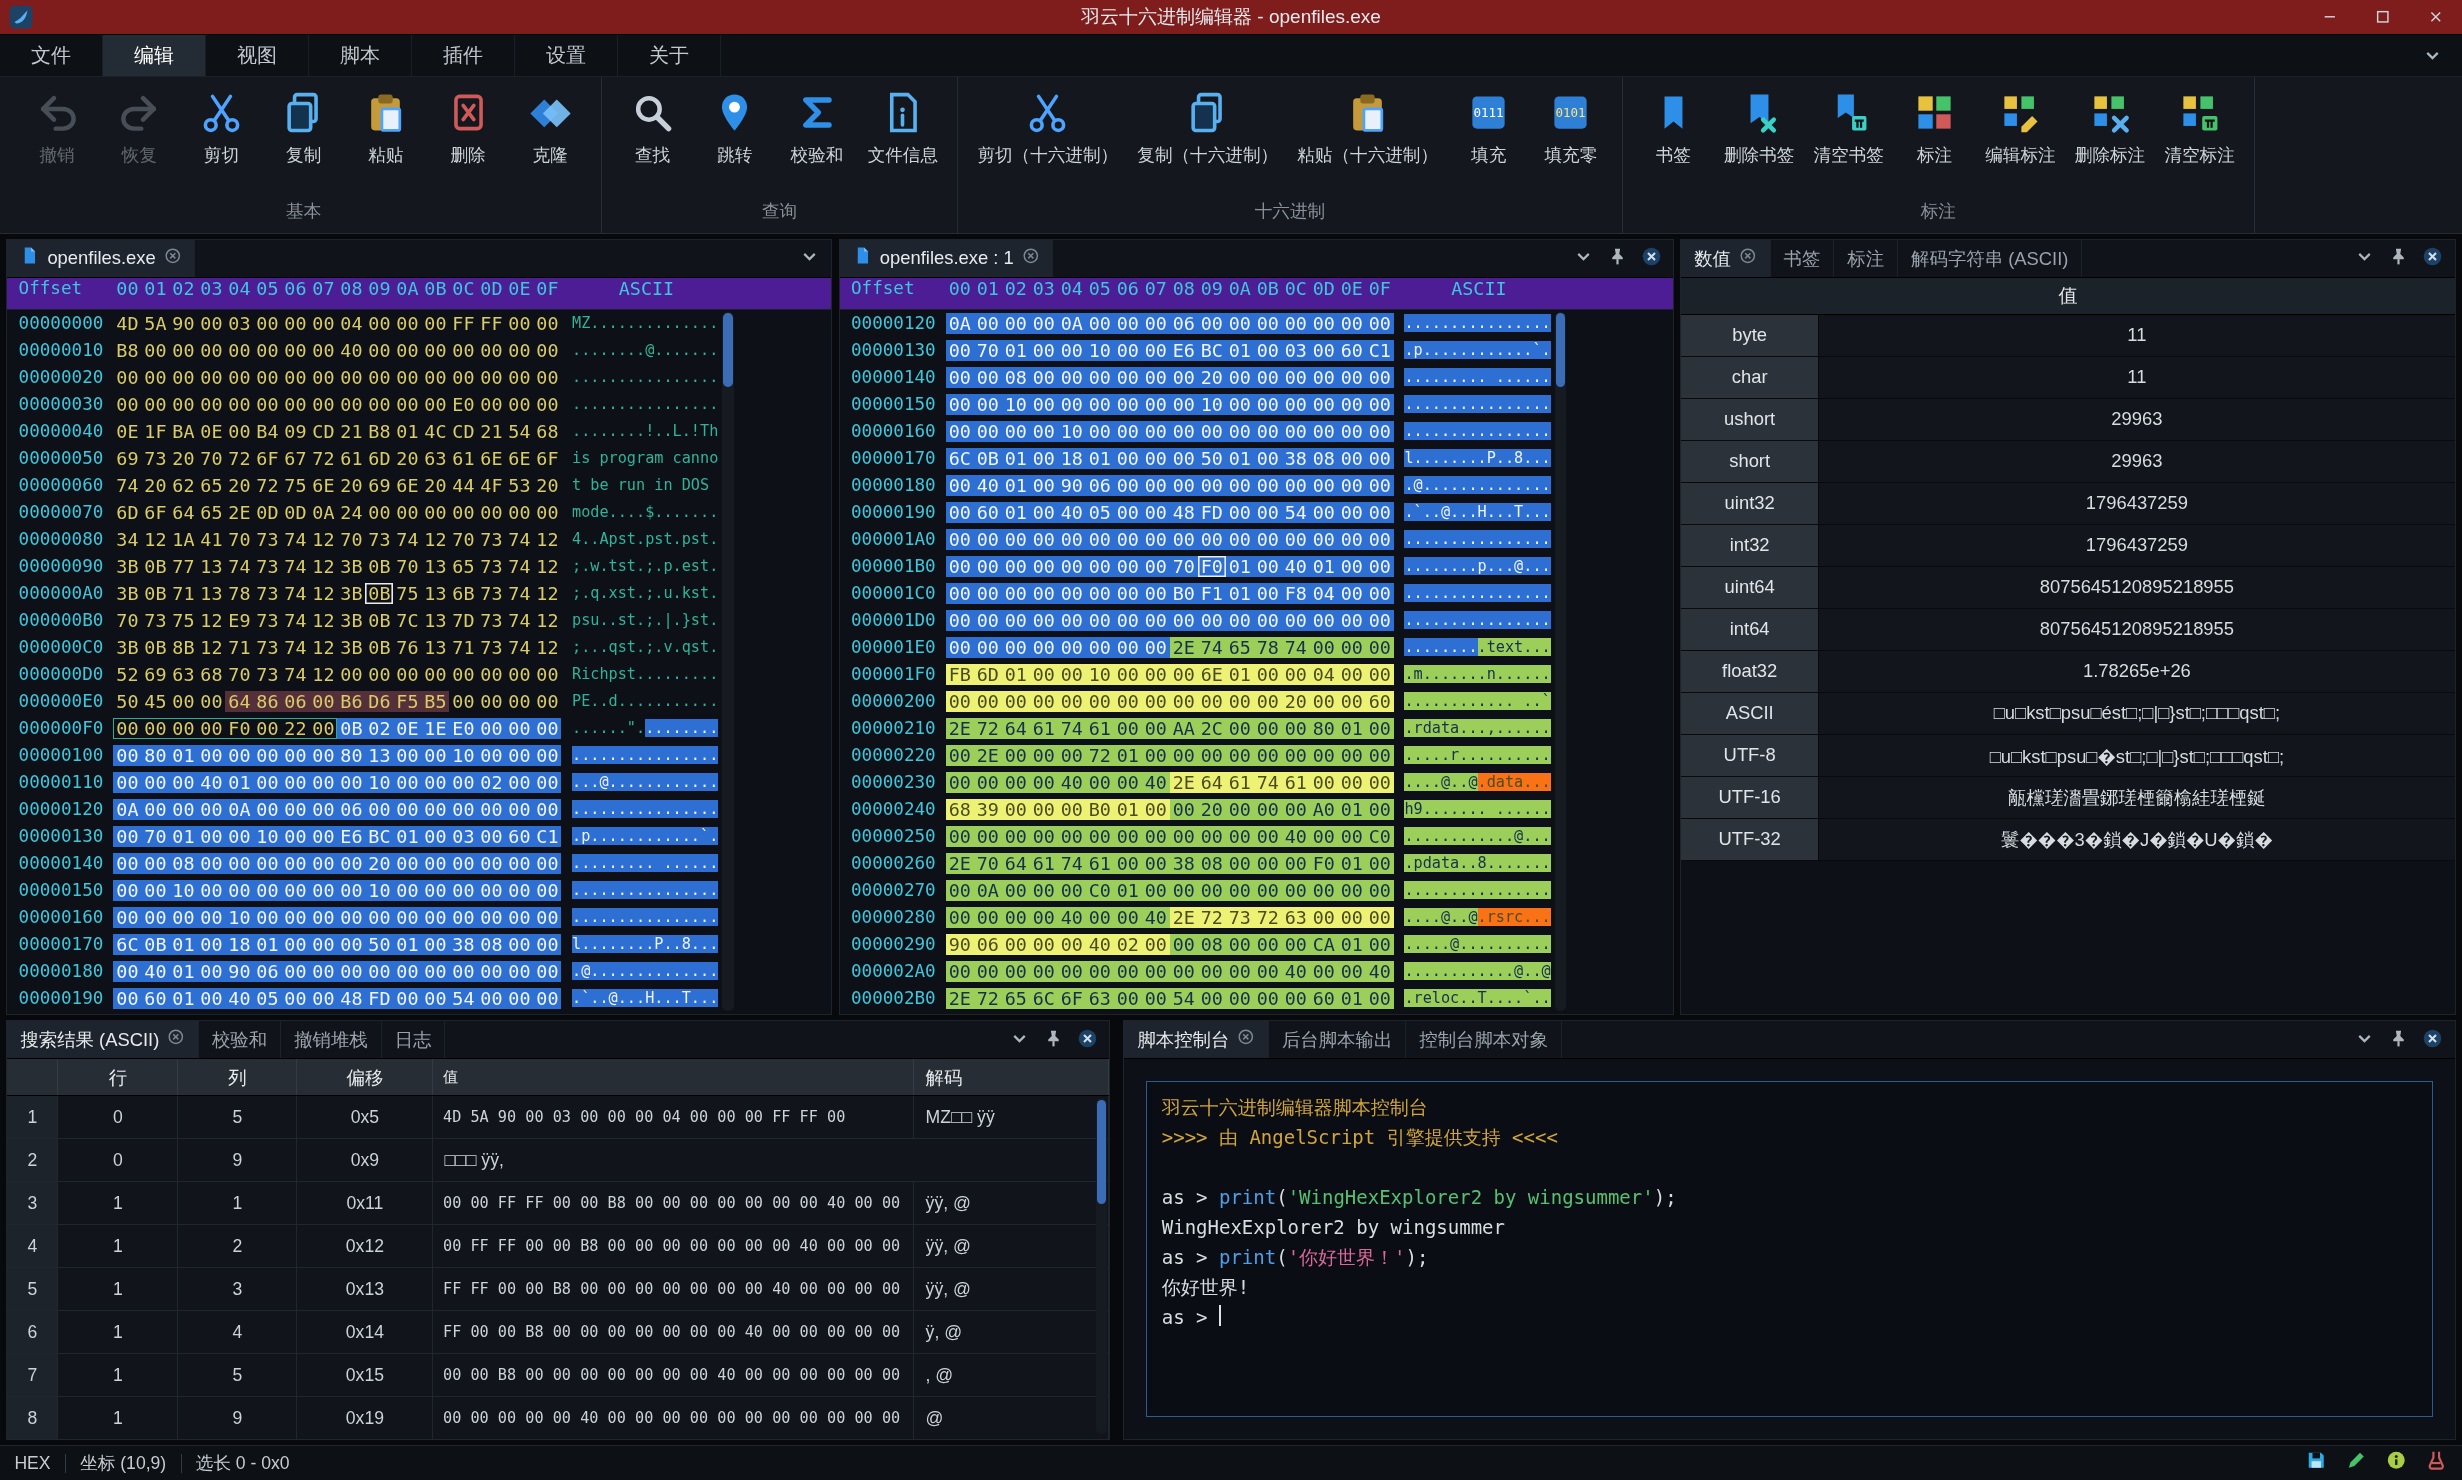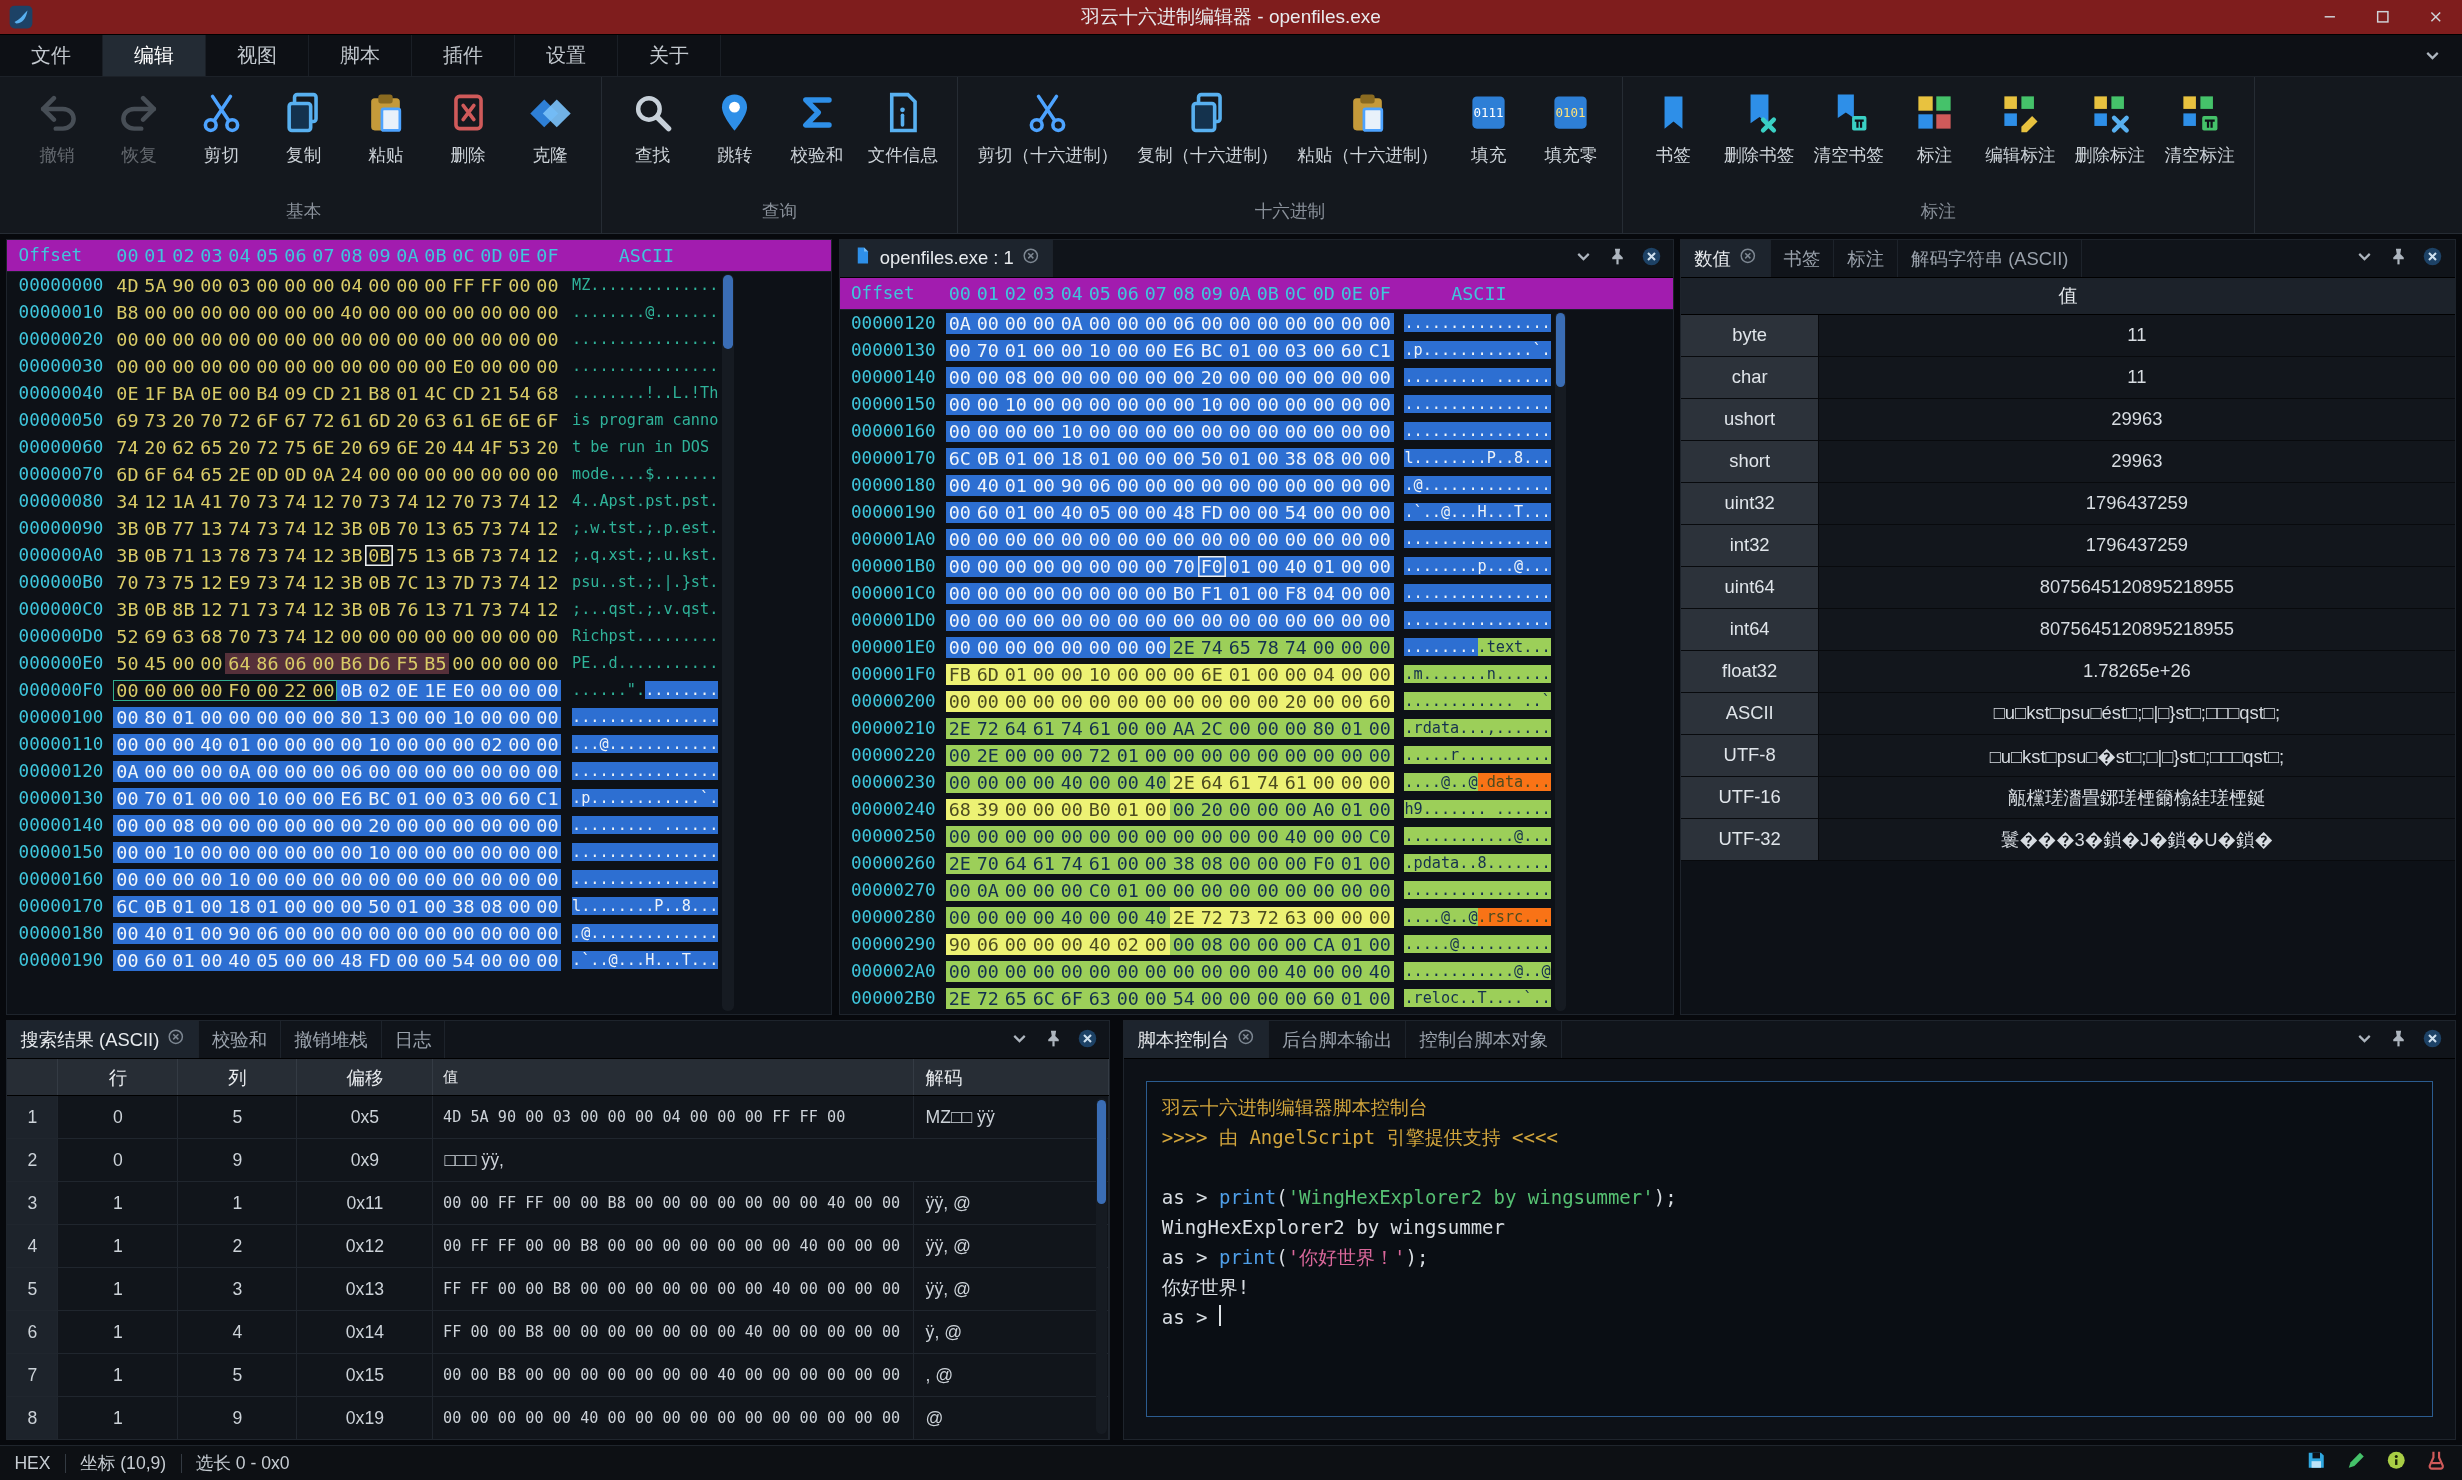--- a/index.html
+++ b/index.html
@@ -44,21 +44,21 @@
 .dock-tabs{height:38px;display:flex;align-items:stretch;background:#10141a;border-bottom:0.8px solid #000;flex:none}
 .dtab{display:flex;align-items:center;gap:8px;padding:0 13px;font-size:18.4px;color:#9aa2ac;border-right:0.8px solid #1d232b;white-space:nowrap}
 .dtab.active{background:#1d242d;color:#e8ebee}
 .dtab .ficon svg{width:19px;height:19px}
 .dtab .tclose svg{width:17.6px;height:17.6px}
 .dock-ctrls{margin-left:auto;display:flex;align-items:center;gap:13px;padding-right:11.2px}
 .dock-ctrls svg{width:21px;height:21px}
 
 
 .hexwrap{flex:1;position:relative;font-family:"DejaVu Sans Mono",monospace;overflow:hidden}
-.hexheader{display:flex;height:32px;align-items:center;color:#3fc6dc;font-size:18.4px;border-bottom:0.8px solid #1b212a;background:#a21caf}
+.hexheader{display:flex;height:32px;align-items:flex-start;color:#3fc6dc;font-size:18.4px;border-bottom:0.8px solid #1b212a;background:#4c1d95}
 .haddr{width:106px;padding-left:11.2px;color:#3fc6dc;font-size:17.6px;flex:none}
 .hcols{display:flex;width:449px;flex:none}
 .hcol{width:28px;text-align:center}
 .hascii-h{width:149px;margin-left:9.6px;text-align:center;flex:none}
 .hexrows{position:absolute;top:32px;left:0;right:0;bottom:0}
 .hrow{display:flex;height:27px;align-items:center}
 .hbytes{display:flex;width:449px;flex:none}
 .bgrp{display:flex}
 .byte{width:28px;text-align:center;font-size:18.4px;color:#d9cb67}
 .g-s{background:#2d6fd2}.g-s .byte{color:#f0f5fa}
@@ -405,20 +405,38 @@
             </div>
             <div class="rlabel">清空标注</div>
           </div>
         </div>
         <div class="rgname">标注</div>
       </div>
     </div>
 
   <div class="main">
     <div class="dock editor-dock" id="editor-0">
+        <div class="dock-tabs">
+          <div class="dtab active">
+            <span class="ficon"><svg viewBox="0 0 24 24">
+                <path d="M6 2h8l5 5v15H6z" fill="#2e8fe8"></path>
+                <path d="M14 2v5h5" fill="#7cc0f4"></path>
+              </svg></span>
+            <span class="dtab-label">openfiles.exe</span>
+            <span class="tclose"><svg viewBox="0 0 24 24">
+                <circle cx="12" cy="12" r="9" fill="none" stroke="#7e8893" stroke-width="2"></circle>
+                <path d="M8.5 8.5l7 7M15.5 8.5l-7 7" stroke="#7e8893" stroke-width="2"></path>
+              </svg></span>
+          </div>
+          <div class="dock-ctrls">
+            <span><svg viewBox="0 0 24 24">
+                <path d="M6 9l6 6 6-6" stroke="#aeb6bf" stroke-width="2.5" fill="none"></path>
+              </svg></span>
+          </div>
+        </div>
         <div class="hexwrap">
           <div class="hexheader">
             <span class="haddr">Offset</span>
             <div class="hcols">
               <span class="hcol">00</span>
               <span class="hcol">01</span>
               <span class="hcol">02</span>
               <span class="hcol">03</span>
               <span class="hcol">04</span>
               <span class="hcol">05</span>

